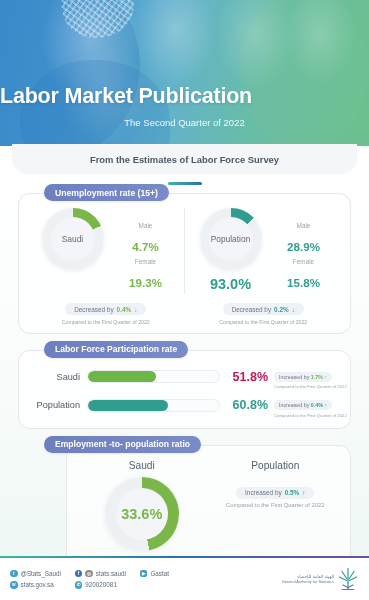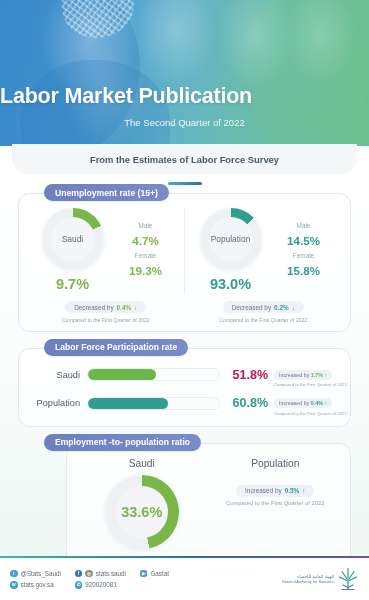--- a/index.html
+++ b/index.html
@@ -144,21 +144,21 @@
   }
   .donut .hole span {
     font-size:8.4px; color:#5d6b7a; font-weight:normal;
   }
   .big-pct {
     margin-top:6px;
     font-size:14.5px; font-weight:bold;
   }
   .mf-block { width:66px; padding-top:14px; text-align:center; }
   .mf-label { font-size:6.4px; color:#9aa7ae; }
-  .mf-val { font-size:11.6px; font-weight:bold; margin-top:5px; margin-bottom:5px; }
+  .mf-val { font-size:11.6px; font-weight:bold; margin-top:11px; margin-bottom:5px; }
 
   .change-pill {
     margin:7px auto 0;
     background:#eef1f6;
     border-radius:9px;
     padding:2.5px 9px;
     display:inline-flex; align-items:center; gap:3px;
     font-size:6.4px; color:#6c7885;
     white-space:nowrap;
   }
@@ -264,21 +264,20 @@
       <div class="unemp-row">
 
         <div class="unemp-half left">
           <div class="donut-wrap">
             <div class="donut">
               <div class="ring" id="u0ring" style="background: conic-gradient(rgb(122, 182, 72) 0deg, rgb(122, 182, 72) 64.8deg, rgb(238, 241, 244) 64.8deg, rgb(238, 241, 244) 360deg); border-radius: 50%;"></div>
               <div class="hole">
                 <span>Saudi</span>
               </div>
             </div>
-            <div class="big-pct" id="u0val" style="color: rgb(122, 182, 72);">9.7%</div>
           </div>
           <div class="mf-block">
             <div class="mf-label">Male</div>
             <div class="mf-val" id="u0m" style="color: rgb(122, 182, 72);">4.7%</div>
             <div class="mf-label">Female</div>
             <div class="mf-val" id="u0f" style="color: rgb(122, 182, 72);">19.3%</div>
           </div>
         </div>
 
         <div class="unemp-half">
@@ -286,21 +285,21 @@
             <div class="donut">
               <div class="ring" id="u1ring" style="background: conic-gradient(rgb(47, 158, 143) 0deg, rgb(47, 158, 143) 46.8deg, rgb(238, 241, 244) 46.8deg, rgb(238, 241, 244) 360deg); border-radius: 50%;"></div>
               <div class="hole">
                 <span>Population</span>
               </div>
             </div>
             <div class="big-pct" id="u1val" style="color: rgb(47, 158, 143);">93.0%</div>
           </div>
           <div class="mf-block">
             <div class="mf-label">Male</div>
-            <div class="mf-val" id="u1m" style="color: rgb(47, 158, 143);">14.5%</div>
+            <div class="mf-val" id="u1m" style="color: rgb(47, 158, 143);">28.9%</div>
             <div class="mf-label">Female</div>
             <div class="mf-val" id="u1f" style="color: rgb(47, 158, 143);">15.8%</div>
           </div>
         </div>
 
       </div>
 
       <div class="unemp-row" style="margin-top:2px;">
         <div style="flex:1;" class="center">
           <div class="change-pill">

